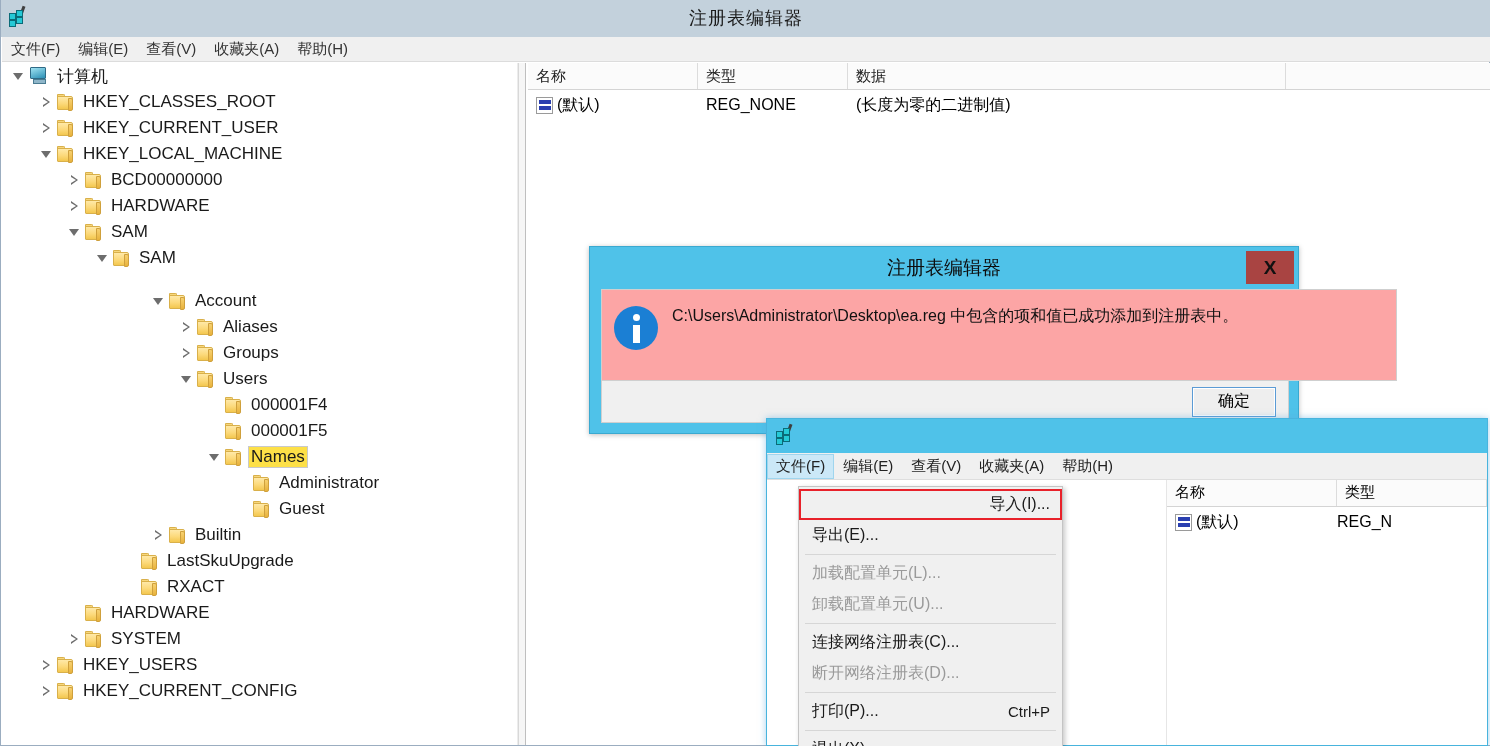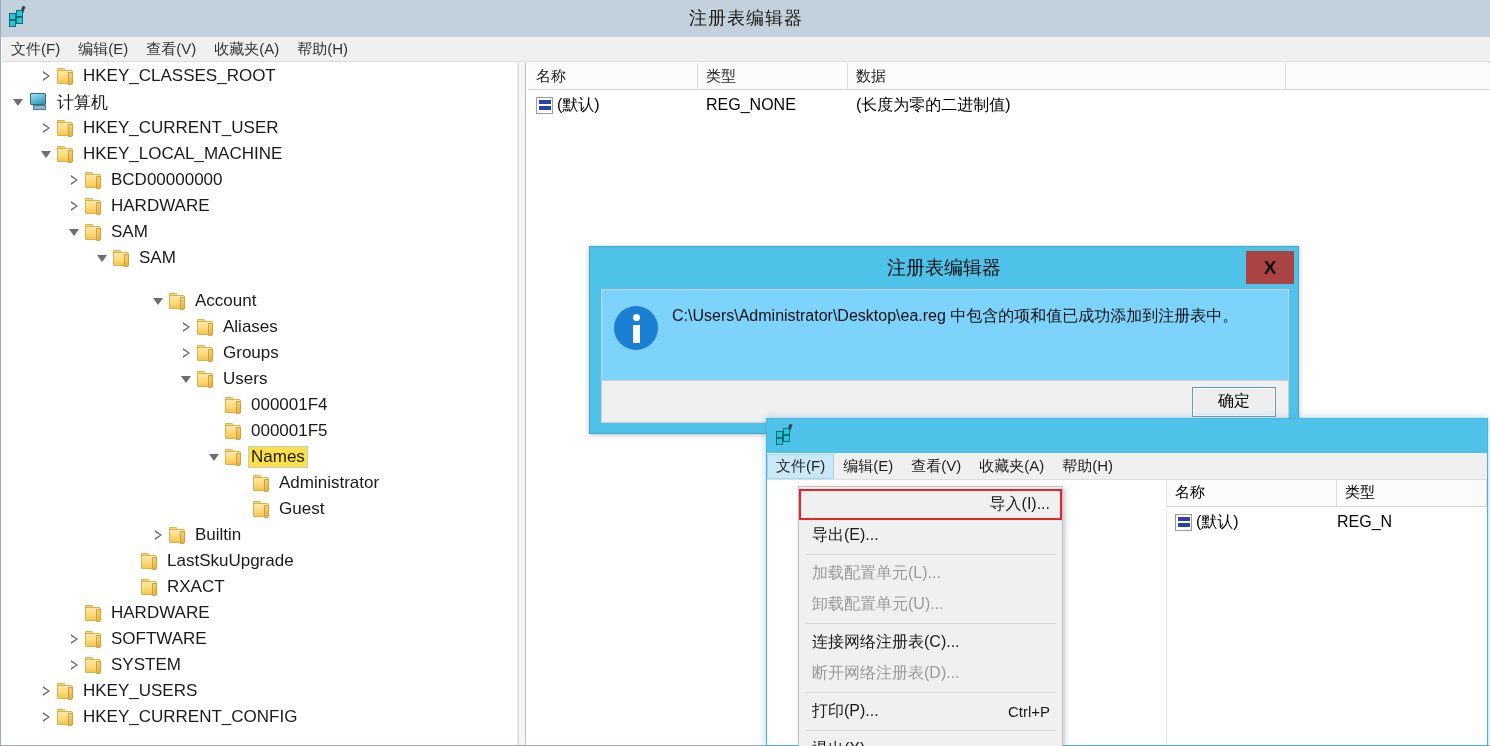--- a/index.html
+++ b/index.html
@@ -152,22 +152,22 @@
   #dialog-titlebar{
     position:relative; height:41px; display:flex; align-items:center; justify-content:center;
   }
   #dialog-title-text{ font-size:19px; color:#0d0d0d; }
   #dialog-close{
     position:absolute; right:4px; top:4px; width:48px; height:33px;
     background:#a94442; color:#111; font-size:19px; font-weight:bold;
     display:flex; align-items:center; justify-content:center; cursor:pointer;
   }
   #dialog-body{
-    position:absolute; left:11px; top:42px; width:688px; height:92px;
-    background:#7dd3fc; border:1px solid #cfcfcf;
+    position:absolute; left:11px; top:42px; width:796px; height:92px;
+    background:#fca5a5; border:1px solid #cfcfcf;
     display:flex; align-items:flex-start; padding:14px 12px;
   }
   .info-icon{
     width:44px;height:44px;border-radius:50%;
     background:#1b7fd4; flex:0 0 auto; margin-right:14px; margin-top:2px;
     position:relative;
   }
   .info-icon::before{
     content:""; position:absolute; left:19px; top:8px; width:7px;height:7px;
     background:#fff; border-radius:50%;
@@ -271,44 +271,44 @@
   <div id="main-menubar">
     <span class="mi">文件(F)</span>
     <span class="mi">编辑(E)</span>
     <span class="mi">查看(V)</span>
     <span class="mi">收藏夹(A)</span>
     <span class="mi">帮助(H)</span>
   </div>
 
   <div id="tree-panel">
     <div id="tree-rows">
-        <div class="tnode" style="padding-left: 36px;">
-          <span class="tw collapsed"></span>
-          <span class="folder">
-            <span class="ft"></span>
-            <span class="fb"></span>
-            <span class="fs"></span>
-          </span>
-          <span class="tlabel">HKEY_CLASSES_ROOT</span>
-        </div>
         <div class="tnode" style="padding-left: 8px;">
           <span class="tw expanded"></span>
           <span class="pcicon">
             <span class="scr"></span>
             <span class="base"></span>
           </span>
           <span class="tlabel">计算机</span>
         </div>
         <div class="tnode" style="padding-left: 36px;">
           <span class="tw collapsed"></span>
           <span class="folder">
             <span class="ft"></span>
             <span class="fb"></span>
             <span class="fs"></span>
           </span>
+          <span class="tlabel">HKEY_CLASSES_ROOT</span>
+        </div>
+        <div class="tnode" style="padding-left: 36px;">
+          <span class="tw collapsed"></span>
+          <span class="folder">
+            <span class="ft"></span>
+            <span class="fb"></span>
+            <span class="fs"></span>
+          </span>
           <span class="tlabel">HKEY_CURRENT_USER</span>
         </div>
         <div class="tnode" style="padding-left: 36px;">
           <span class="tw expanded"></span>
           <span class="folder">
             <span class="ft"></span>
             <span class="fb"></span>
             <span class="fs"></span>
           </span>
           <span class="tlabel">HKEY_LOCAL_MACHINE</span>
@@ -458,29 +458,20 @@
           <span class="tlabel">RXACT</span>
         </div>
         <div class="tnode" style="padding-left: 64px;">
           <span class="tw"></span>
           <span class="folder">
             <span class="ft"></span>
             <span class="fb"></span>
             <span class="fs"></span>
           </span>
           <span class="tlabel">HARDWARE</span>
-        </div>
-        <div class="tnode" style="padding-left: 64px;">
-          <span class="tw collapsed"></span>
-          <span class="folder">
-            <span class="ft"></span>
-            <span class="fb"></span>
-            <span class="fs"></span>
-          </span>
-          <span class="tlabel">SOFTWARE</span>
         </div>
         <div class="tnode" style="padding-left: 64px;">
           <span class="tw collapsed"></span>
           <span class="folder">
             <span class="ft"></span>
             <span class="fb"></span>
             <span class="fs"></span>
           </span>
           <span class="tlabel">SYSTEM</span>
         </div>

